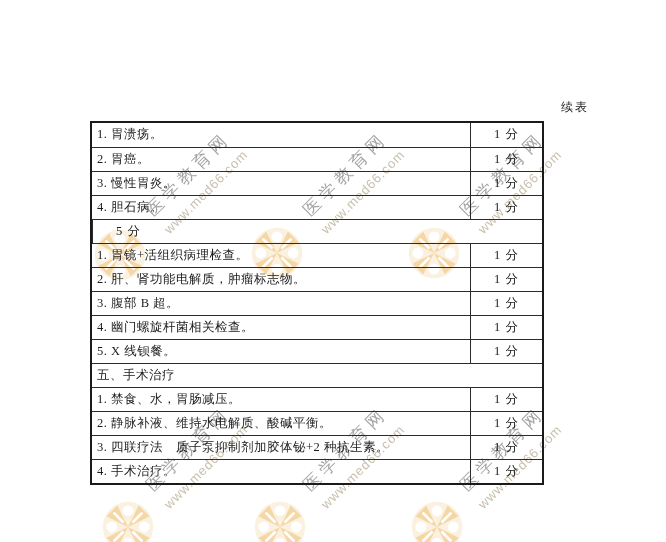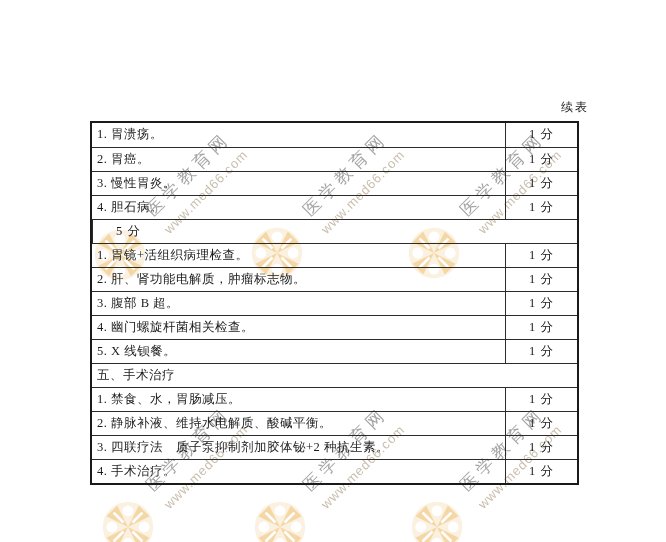--- a/index.html
+++ b/index.html
@@ -17,21 +17,21 @@
   .wm-line1{font-size:17px;letter-spacing:5px;line-height:26px;}
   .wm-line2{font-size:13px;letter-spacing:1px;line-height:24px;}
   .wm-logo{position:absolute;width:54px;height:54px;transform:translate(-50%,-50%);}
   
   #hdr{position:absolute;left:92px;top:70px;font-size:13px;letter-spacing:1px;z-index:3;white-space:nowrap;}
   #hdr .dmd{font-size:12px;margin-right:6px;}
   
   #cont{position:absolute;left:538px;top:99px;font-size:12px;letter-spacing:2px;z-index:3;margin-left:23px;}
   
   #tbl{
-    position:absolute;left:90px;top:121px;width:489px;z-index:2;
+    position:absolute;left:90px;top:121px;width:454px;z-index:2;
     border:2px solid #1a1a1a;box-sizing:border-box;background:transparent;
   }
   .row{display:flex;height:24px;box-sizing:border-box;}
   .row + .row{border-top:1px solid #2b2b2b;align-items:flex-end;}
   .c1{
     flex:1;padding-left:5px;font-size:12.5px;line-height:23px;letter-spacing:.5px;
     white-space:nowrap;overflow:hidden;
   }
   .c2{
     width:72px;border-left:1px solid #2b2b2b;box-sizing:border-box;

